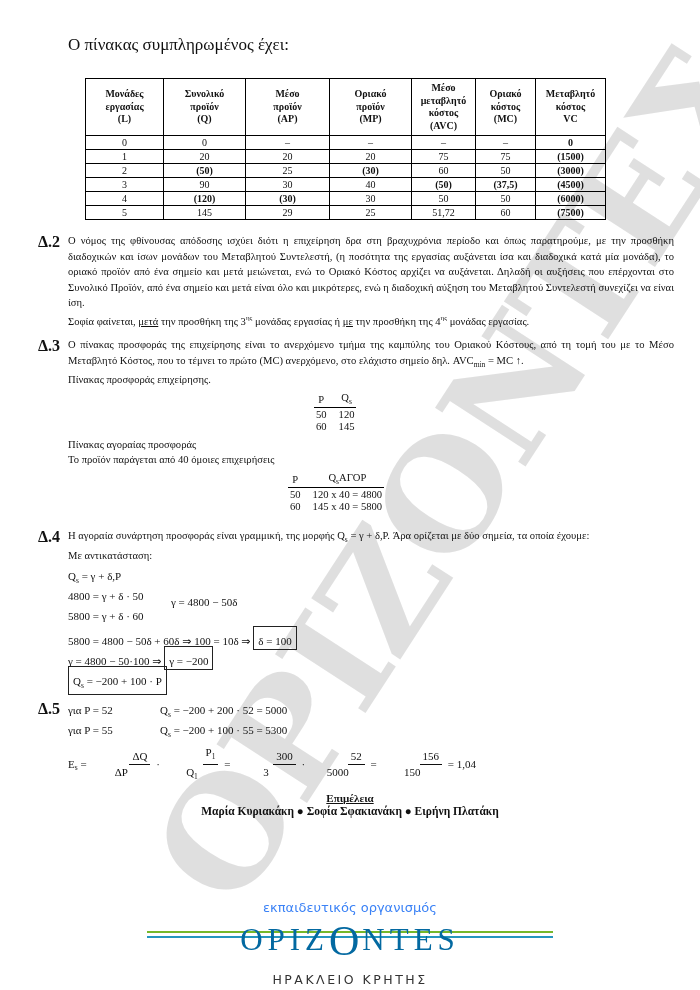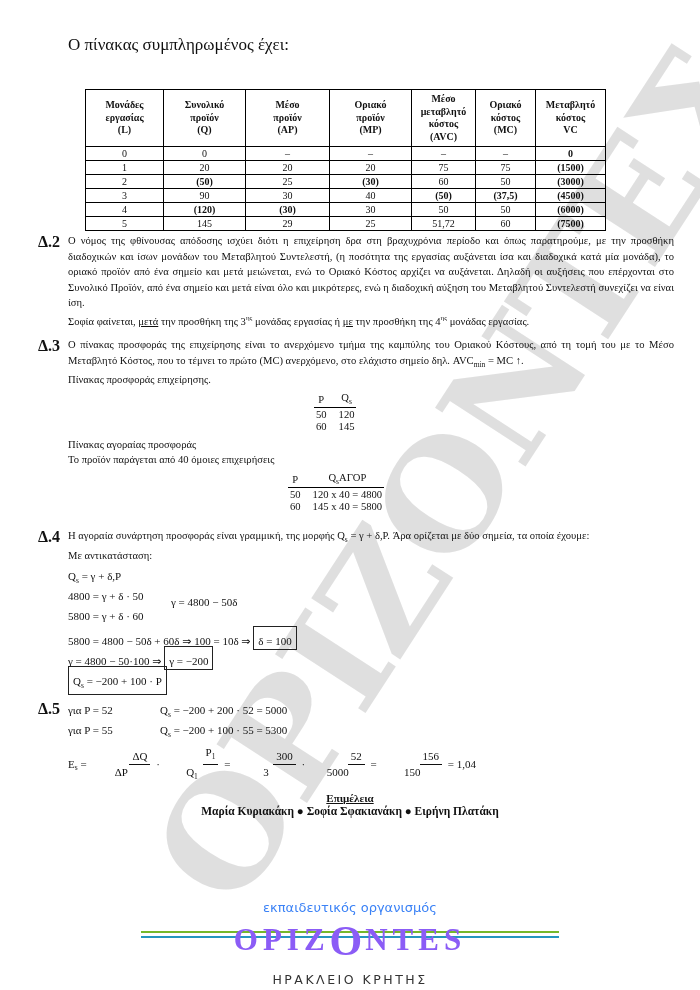--- a/index.html
+++ b/index.html
@@ -13,21 +13,21 @@
     font-family:"DejaVu Serif", serif; font-weight:bold;
     font-size:148px; letter-spacing:-4px; white-space:nowrap;
     transform:rotate(-57deg); transform-origin:center;
     opacity:.55; user-select:none;
   }
   .content { position:absolute; inset:0; z-index:1; }
 
   .intro { position:absolute; top:35px; left:68px; font-size:17px; }
 
   
-  table.main { position:absolute; top:89px; left:85px; border-collapse:collapse; table-layout:fixed;padding-left:16px; }
+  table.main { position:absolute; top:78px; left:85px; border-collapse:collapse; table-layout:fixed;padding-left:16px; }
   table.main th, table.main td { border:1.7px solid #000; text-align:center; vertical-align:middle; }
   table.main th { font-size:10px; font-weight:bold; white-space:pre-line; line-height:12.5px; padding:3px 1px; }
   table.main td { font-size:10px; height:13px; padding:0 1px; line-height:12px; }
   table.main td.bold { font-weight:bold; }
   .cw0{width:78px}.cw1{width:82px}.cw2{width:84px}.cw3{width:82px}.cw4{width:64px}.cw5{width:60px}.cw6{width:70px}
 
   .sec { position:absolute; left:38px; width:636px; display:flex; }
   .sec .lbl { width:30px; font-weight:bold; font-size:16px; flex:0 0 30px; }
   .sec .bodytxt { flex:1; font-size:10.6px; line-height:15.6px; text-align:justify; }
   .sec .bodytxt .nj { text-align:left; }
@@ -61,21 +61,21 @@
   .credits .ttl { font-weight:bold; text-decoration:underline; font-size:11px; }
   .credits .names { font-weight:bold; font-size:11.5px; margin-top:1px; }
 
   
   .logo { position:absolute; top:900px; left:0; width:700px; text-align:center; }
   .logo .tagline { font-family:"DejaVu Sans", sans-serif; font-size:13px; color:#3b82f6; }
   .brand { position:relative; display:inline-block; margin-top:2px; padding:0 45px; }
   .brand .line { position:absolute; left:-48px; right:-48px; height:2.4px; z-index:0; }
   .brand .line.green { top:14px; }
   .brand .line.blue { top:18.5px; }
-  .brand .txt { position:relative; z-index:1; font-family:"Liberation Serif", serif; font-size:31px; letter-spacing:5px; color:#8b5cf6;font-weight:bold; }
+  .brand .txt { position:relative; z-index:1; font-family:"Liberation Serif", serif; font-size:31px; letter-spacing:5px; color:#0369a1; }
   .brand .bigO { font-size:42px; vertical-align:-5px; letter-spacing:3px; }
   .logo .city { font-family:"DejaVu Sans", sans-serif; font-size:12.5px; letter-spacing:2.5px; color:#333; margin-top:7px; }
 </style>
 </head>
 <body>
 
 <div class="page">
 
   <div class="watermark" style="color: rgb(198, 198, 198);">ΟΡΙΖΟΝΤΕΣ</div>
 

